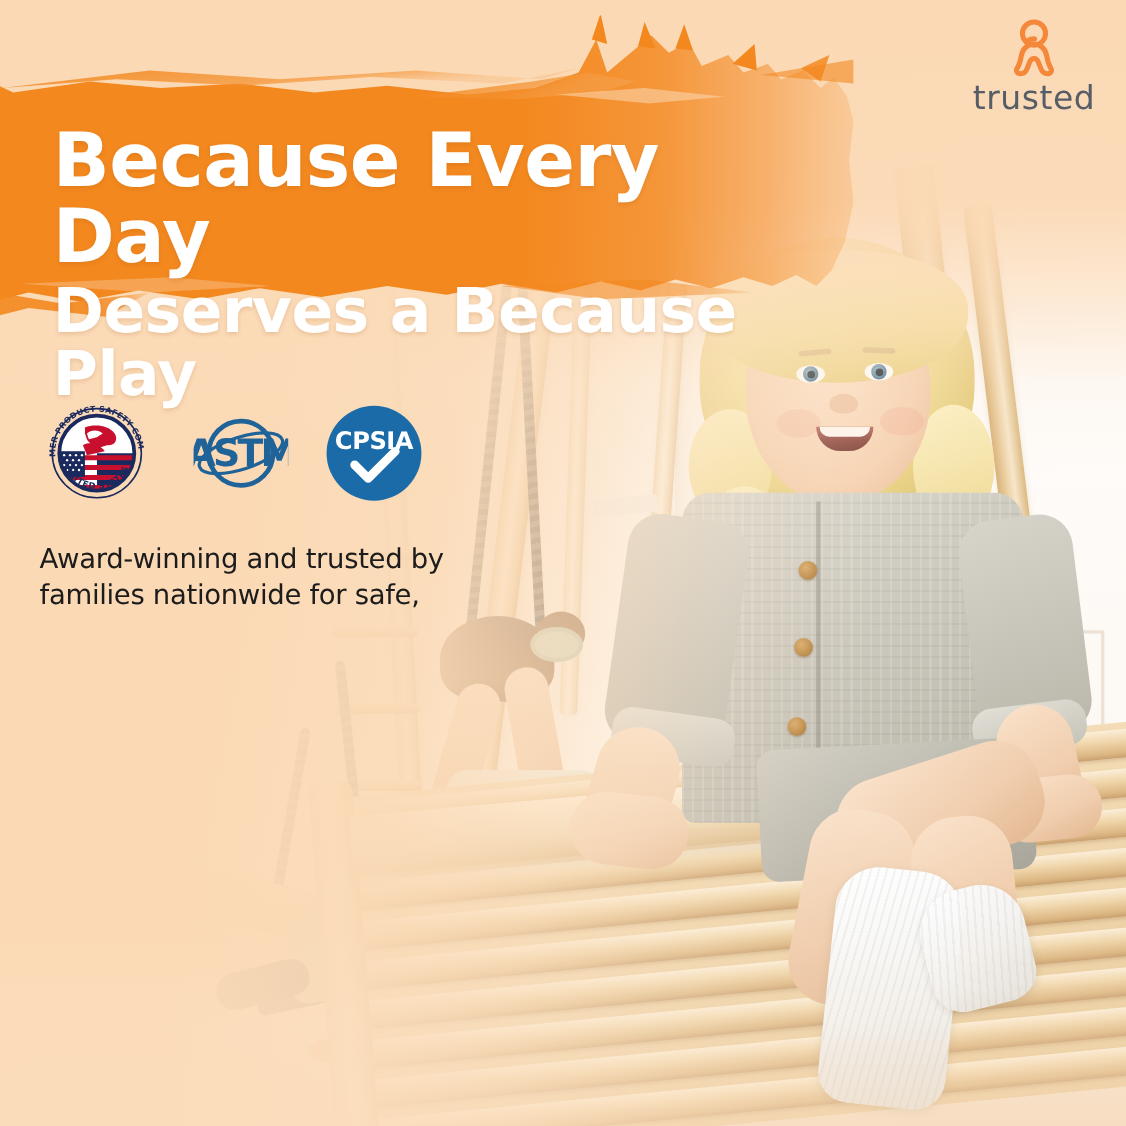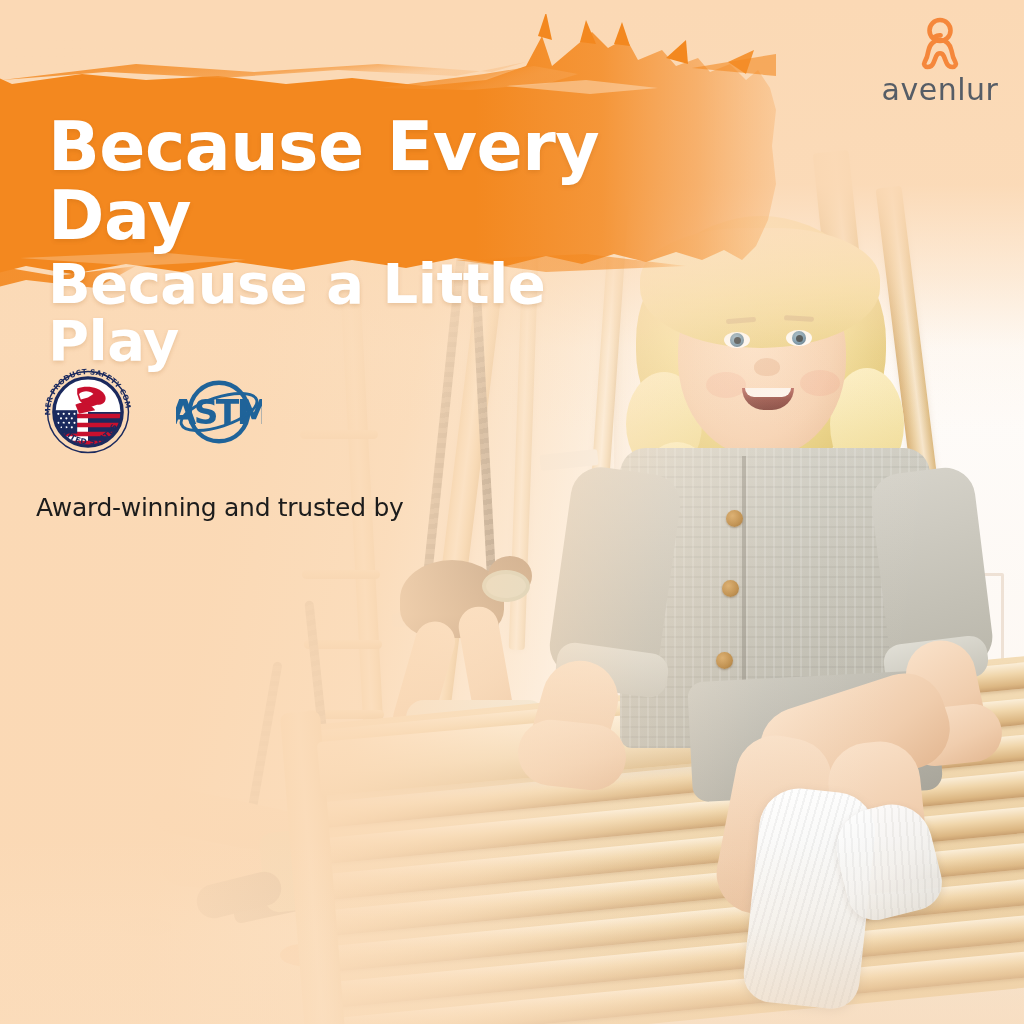--- a/index.html
+++ b/index.html
@@ -617,36 +617,36 @@
       <path fill="#FBD9B5" opacity=".55" d="M520,72 L600,66 L672,74 L604,80 Z"></path>
       <path fill="#FBD9B5" opacity=".35" d="M34,244 L170,238 L260,246 L150,252 Z"></path>
 
       <path fill="url(#bg1)" opacity=".9" d="M0,250 L70,262 L150,252 L110,274 L40,266 L0,276 Z"></path>
       <path fill="url(#bg1)" opacity=".55" d="M470,246 L600,240 L700,252 L560,258 Z"></path>
     </svg>
   </div>
 
   <div class="headline">
     <span class="l1">Because Every Day</span>
-    <span class="l2">Because a Little Play</span>
+    <span class="l2">Deserves a Because Play</span>
   </div>
 
   <div class="logo">
     <svg class="logo-mark" viewBox="0 0 132 54" aria-hidden="true">
       <g fill="none" stroke="#F5873B" stroke-width="4.6" stroke-linecap="round" stroke-linejoin="round">
         <circle cx="66" cy="14.5" r="10.5"></circle>
         <path d="M66,24 C60,24 55.5,28.5 54.5,34.5 C53.7,39.4 52.4,43.2 50.6,46.2
                  C49.3,48.4 50.8,51 53.4,51 C56.2,51 58.6,49.2 59.6,46.6 L62.2,40.2
                  C63,38.2 64.4,37.2 66,37.2 C67.6,37.2 69,38.2 69.8,40.2 L72.4,46.6
                  C73.4,49.2 75.8,51 78.6,51 C81.2,51 82.7,48.4 81.4,46.2
                  C79.6,43.2 78.3,39.4 77.5,34.5 C76.5,28.5 72,24 66,24 Z"></path>
         <path d="M60.5,21 C62.6,19.6 64.3,19.2 66.6,19.4"></path>
       </g>
     </svg>
-    <span class="logo-word">avenlur</span>
+    <span class="logo-word">trusted</span>
   </div>
 
   <div class="badges">
 
     <div class="badge badge-cpsc">
       <svg viewBox="0 0 120 120" aria-hidden="true">
         <defs>
           <path id="arcTop" d="M 18,60 A 42,42 0 0 1 102,60"></path>
           <path id="arcBot" d="M 24,60 A 36,36 0 0 0 96,60"></path>
           <clipPath id="seal">
@@ -704,19 +704,27 @@
     <div class="badge badge-astm">
       <svg viewBox="0 0 100 92" aria-hidden="true">
         <ellipse cx="50" cy="46" rx="34" ry="34" fill="none" stroke="#1F6399" stroke-width="5"></ellipse>
         <g fill="#1F6399" font-family="DejaVu Sans, sans-serif" font-weight="bold" font-size="40" letter-spacing="-3">
           <text x="50" y="60" text-anchor="middle">ASTM</text>
         </g>
         <ellipse cx="50" cy="46" rx="46" ry="17" fill="none" stroke="#1F6399" stroke-width="3.4" transform="rotate(-18 50 46)"></ellipse>
       </svg>
     </div>
 
+    <div class="badge badge-cpsia">
+      <svg viewBox="0 0 100 100" aria-hidden="true">
+        <circle cx="50" cy="50" r="49" fill="#1B6BA8"></circle>
+        <text x="50" y="46" text-anchor="middle" fill="#ffffff" font-family="DejaVu Sans, sans-serif" font-weight="bold" font-size="25" letter-spacing="-0.5">CPSIA</text>
+        <path d="M30,62 L44,76 L72,48" fill="none" stroke="#ffffff" stroke-width="9" stroke-linecap="round" stroke-linejoin="round"></path>
+      </svg>
+    </div>
   </div>
 
   <div class="subcopy">
     <span>Award-winning and trusted by</span>
+    <span>families nationwide for safe,</span>
   </div>
 
 </div>
 
 </body></html>

